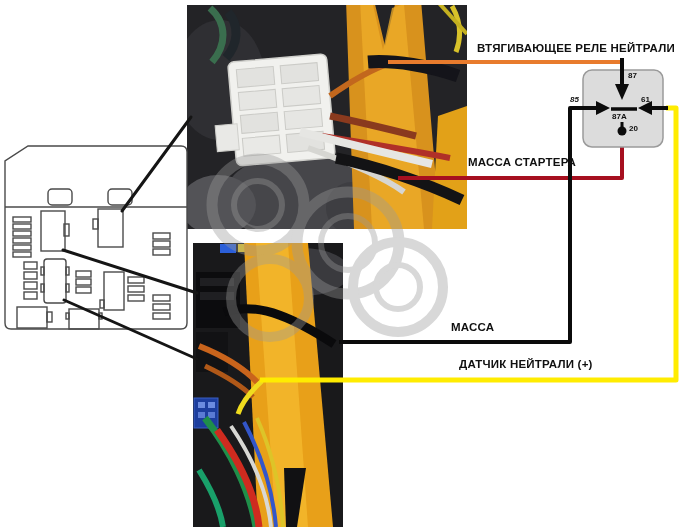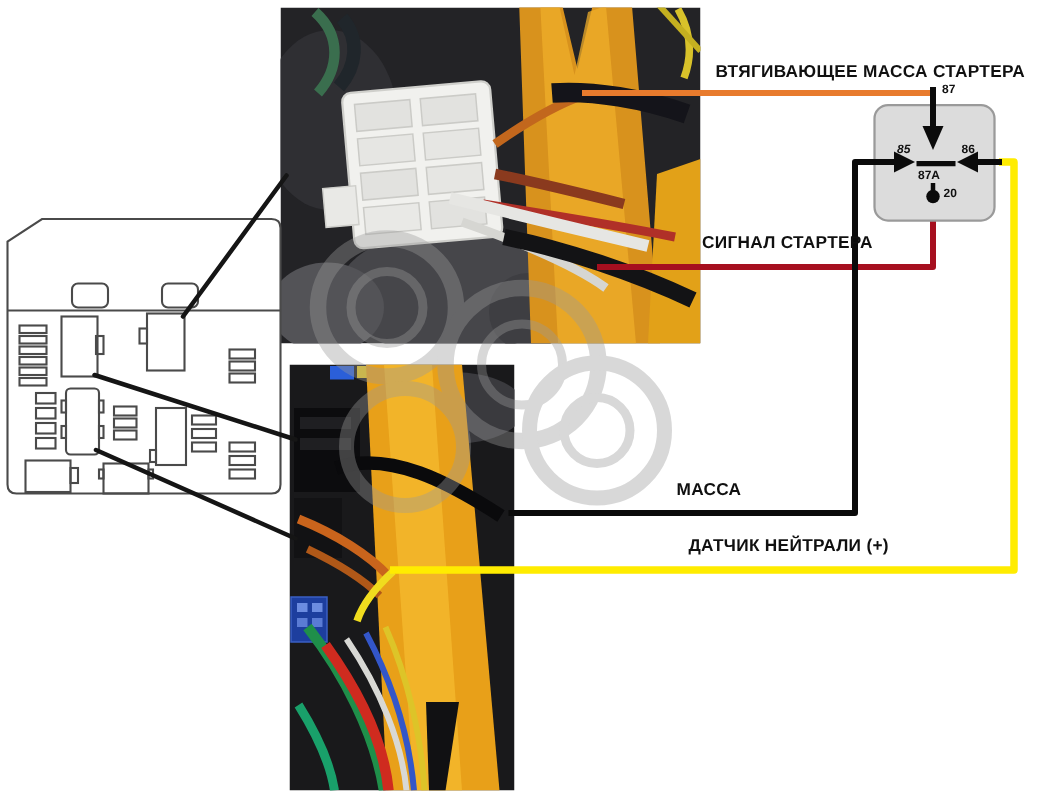--- a/index.html
+++ b/index.html
@@ -190,27 +190,27 @@
       <polygon points="652,101 652,115 638,108" fill="#0b0b0b"></polygon>
 
       <line x1="611" y1="109" x2="637" y2="109" stroke="#0b0b0b" stroke-width="3.5"></line>
 
       <circle cx="622" cy="131" r="4.5" fill="#0b0b0b"></circle>
       <line x1="622" y1="122" x2="622" y2="127" stroke="#0b0b0b" stroke-width="3"></line>
     </g>
   </svg>
 
 
-  <div class="lbl callout" style="left:477px;top:42px;">ВТЯГИВАЮЩЕЕ МАССА СТАРТЕРА</div>
-
-  <div class="lbl callout" style="left:468px;top:156px;">СИГНАЛ СТАРТЕРА</div>
+  <div class="lbl callout" style="left:477px;top:42px;">ВТЯГИВАЮЩЕЕ РЕЛЕ НЕЙТРАЛИ</div>
+
+  <div class="lbl callout" style="left:468px;top:156px;">МАССА СТАРТЕРА</div>
 
   <div class="lbl callout" style="left:451px;top:321px;">МАССА</div>
 
   <div class="lbl callout" style="left:459px;top:358px;">ДАТЧИК НЕЙТРАЛИ (+)</div>
 
-  <div class="lbl pin" style="left:628px;top:55px;">87</div>
-  <div class="lbl pin" style="left:598px;top:95px;font-style:italic;">85</div>
-  <div class="lbl pin" style="left:641px;top:95px;">86</div>
+  <div class="lbl pin" style="left:628px;top:71px;">87</div>
+  <div class="lbl pin" style="left:570px;top:95px;font-style:italic;">85</div>
+  <div class="lbl pin" style="left:641px;top:95px;">61</div>
   <div class="lbl pin" style="left:612px;top:112px;text-align:center;">87A</div>
   <div class="lbl pin" style="left:629px;top:124px;">20</div>
 
 </div>
 
 </body></html>

